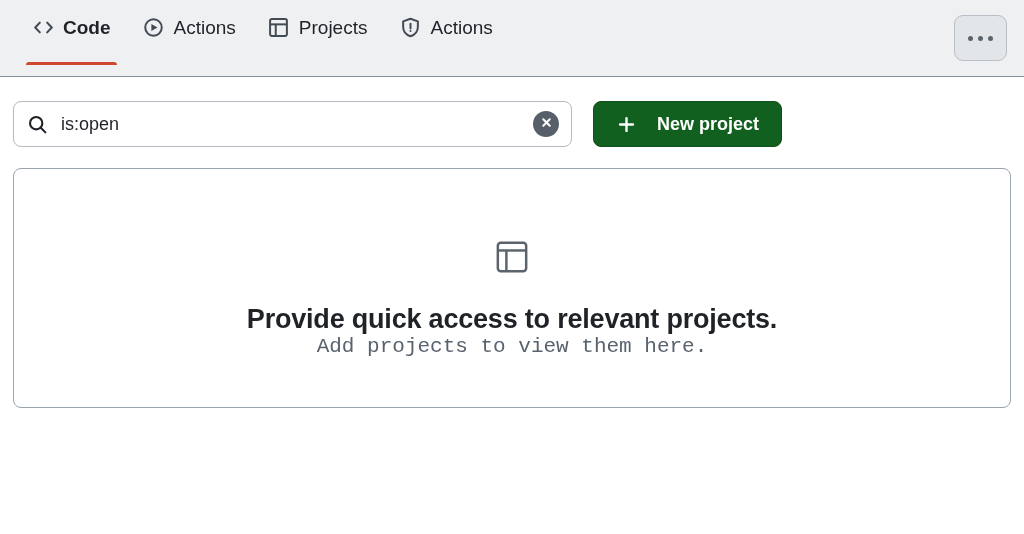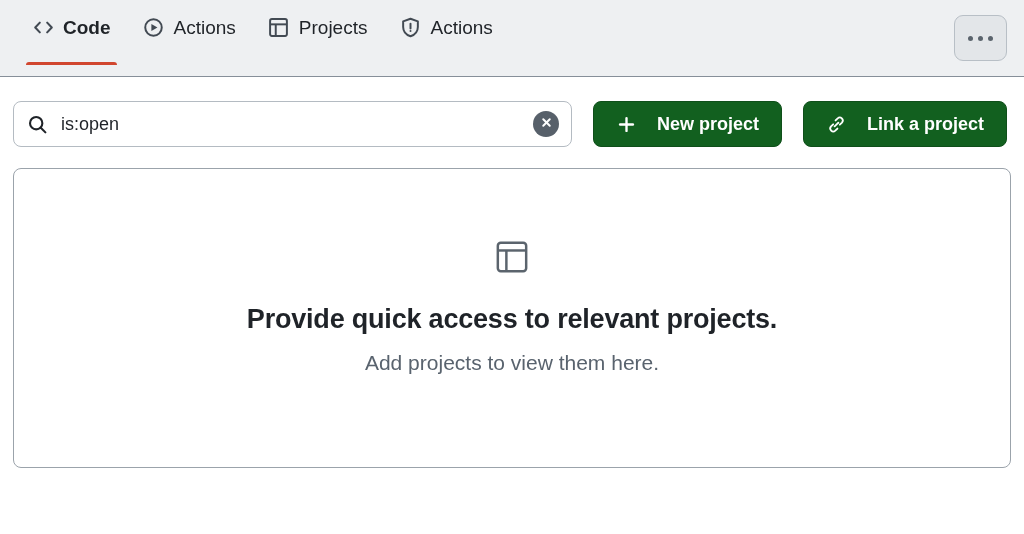--- a/index.html
+++ b/index.html
@@ -164,21 +164,21 @@
     align-items: center;
     justify-content: center;
     width: 20px;
     height: 20px;
     flex: 0 0 auto;
   }
 
   
   .card {
     margin: 21px 13px 0 13px;
-    height: 300px;
+    height: 240px;
     border: 1px solid #9ba3ab;
     border-radius: 8px;
     background: #ffffff;
     display: flex;
     flex-direction: column;
     align-items: center;
     justify-content: flex-start;
     padding-top: 68px;
   }
   .empty-icon {
@@ -190,23 +190,24 @@
     justify-content: center;
   }
   .empty-title {
     margin-top: 27px;
     font-size: 27px;
     font-weight: 700;
     color: #1f2328;
     letter-spacing: -0.2px;
   }
   .empty-sub {
-    margin-top: 16px;
+    margin-top: 0;
     font-size: 21px;
     color: #59636e;
+    font-family: Liberation Mono, monospace;
   }
 </style>
 </head>
 <body>
 
 <nav class="repo-nav">
   <div class="nav-items">
 
     <div class="nav-item selected">
       <span class="nav-icon">
@@ -286,30 +287,20 @@
   <button class="btn-green">
     <span class="btn-icon">
       <svg width="19" height="19" viewBox="0 0 16 16" fill="none" stroke="currentColor" stroke-width="2" stroke-linecap="round">
         <line x1="8" y1="2.6" x2="8" y2="13.4"></line>
         <line x1="2.6" y1="8" x2="13.4" y2="8"></line>
       </svg>
     </span>
     <span>New project</span>
   </button>
 
-  <button class="btn-green">
-    <span class="btn-icon">
-      <svg width="19" height="19" viewBox="0 0 16 16" fill="none" stroke="currentColor" stroke-width="1.5" stroke-linecap="round">
-        <path d="M6.4 9.6 L9.6 6.4"></path>
-        <path d="M7.2 4.6 L9.0 2.8 a2.55 2.55 0 0 1 3.6 3.6 L10.8 8.2"></path>
-        <path d="M8.8 11.4 L7.0 13.2 a2.55 2.55 0 0 1 -3.6 -3.6 L5.2 7.8"></path>
-      </svg>
-    </span>
-    <span>Link a project</span>
-  </button>
 
 </div>
 
 <div class="card">
   <div class="empty-icon">
     <svg width="36" height="36" viewBox="0 0 16 16" fill="none" stroke="currentColor" stroke-width="1.1">
       <rect x="1.7" y="1.7" width="12.6" height="12.6" rx="1.3"></rect>
       <line x1="1.7" y1="5.1" x2="14.3" y2="5.1"></line>
       <line x1="5.5" y1="5.1" x2="5.5" y2="14.3"></line>
     </svg>

